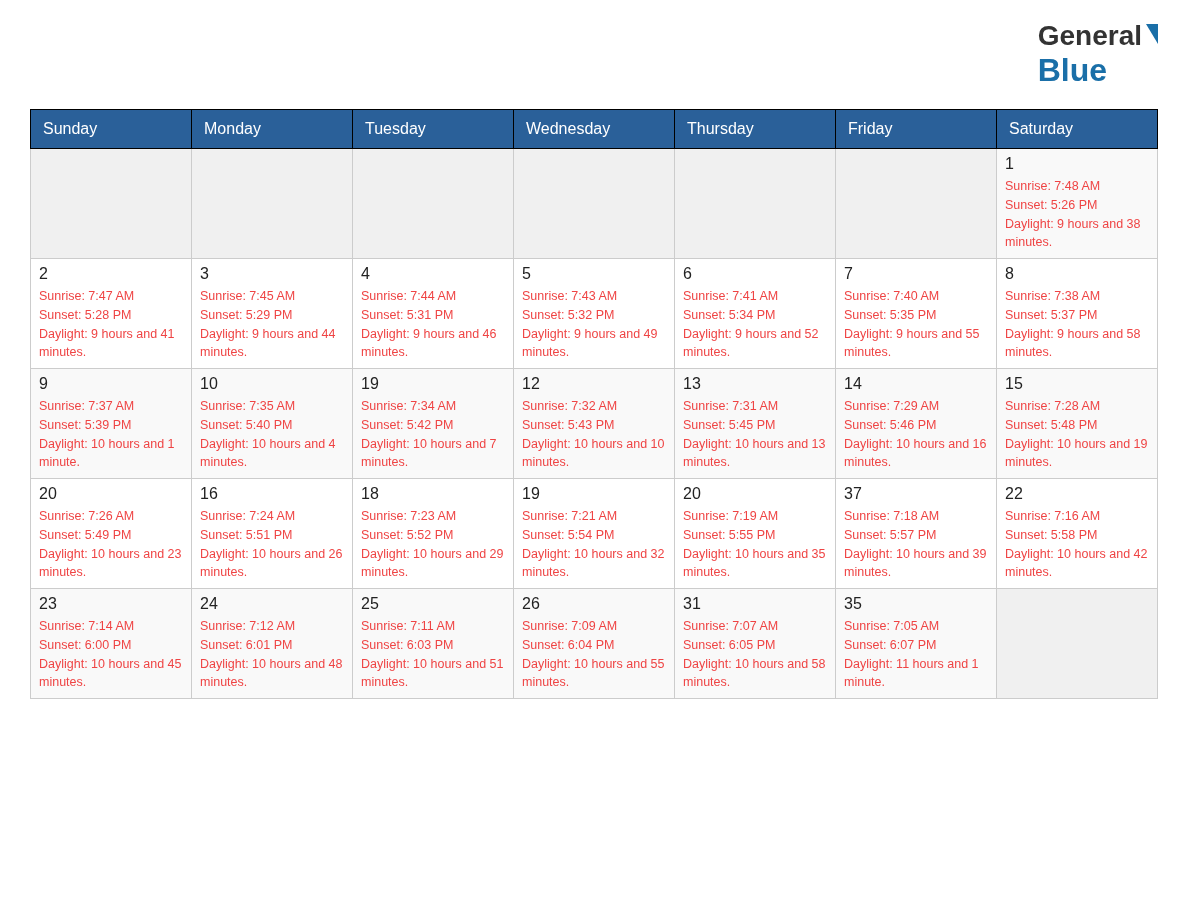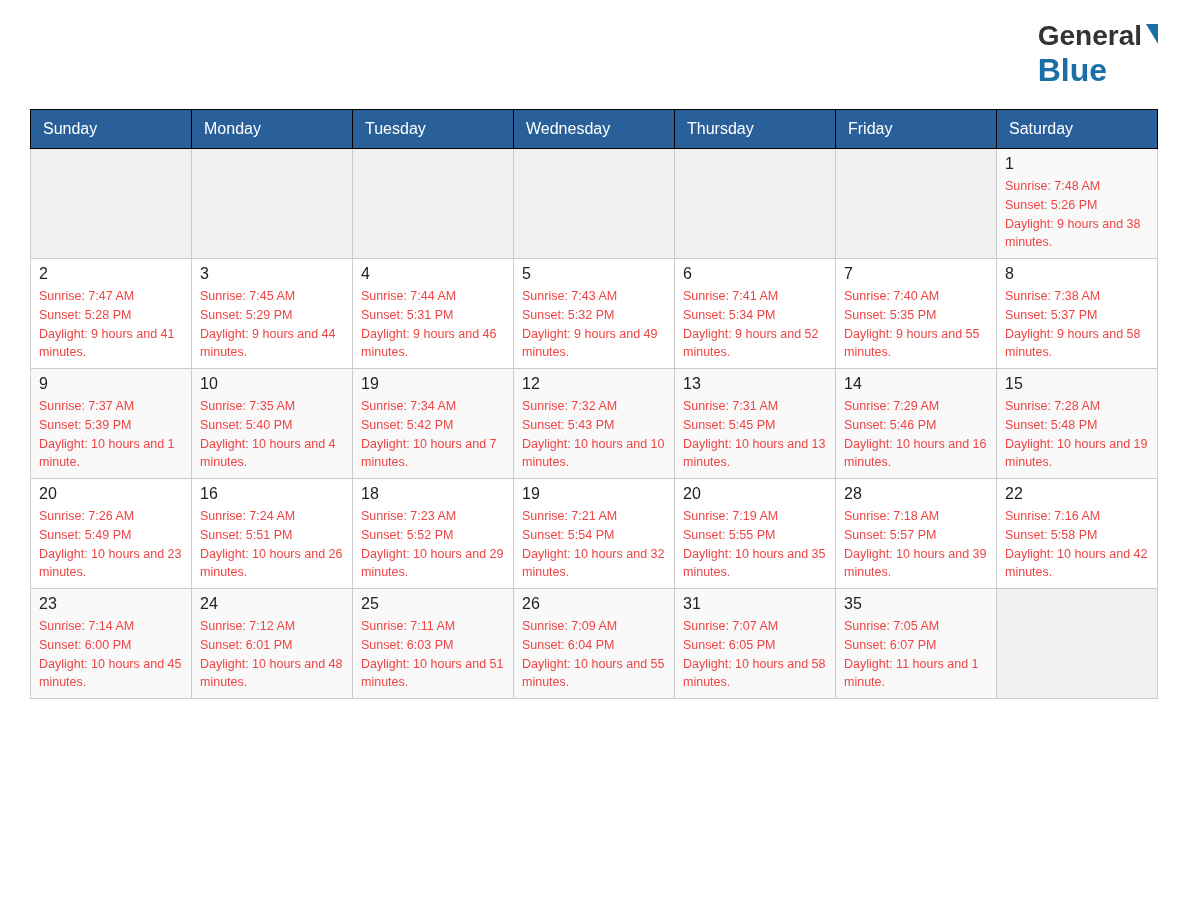--- a/index.html
+++ b/index.html
@@ -226,21 +226,21 @@
         </td>
         <td>
           <span class="day-number">19</span>
           <div class="day-info">Sunrise: 7:21 AM<br>Sunset: 5:54 PM<br>Daylight: 10 hours and 32 minutes.</div>
         </td>
         <td>
           <span class="day-number">20</span>
           <div class="day-info">Sunrise: 7:19 AM<br>Sunset: 5:55 PM<br>Daylight: 10 hours and 35 minutes.</div>
         </td>
         <td>
-          <span class="day-number">28</span>
+          <span class="day-number">37</span>
           <div class="day-info">Sunrise: 7:18 AM<br>Sunset: 5:57 PM<br>Daylight: 10 hours and 39 minutes.</div>
         </td>
         <td>
           <span class="day-number">22</span>
           <div class="day-info">Sunrise: 7:16 AM<br>Sunset: 5:58 PM<br>Daylight: 10 hours and 42 minutes.</div>
         </td>
       </tr>
       <tr class="week-row">
         <td>
           <span class="day-number">23</span>

